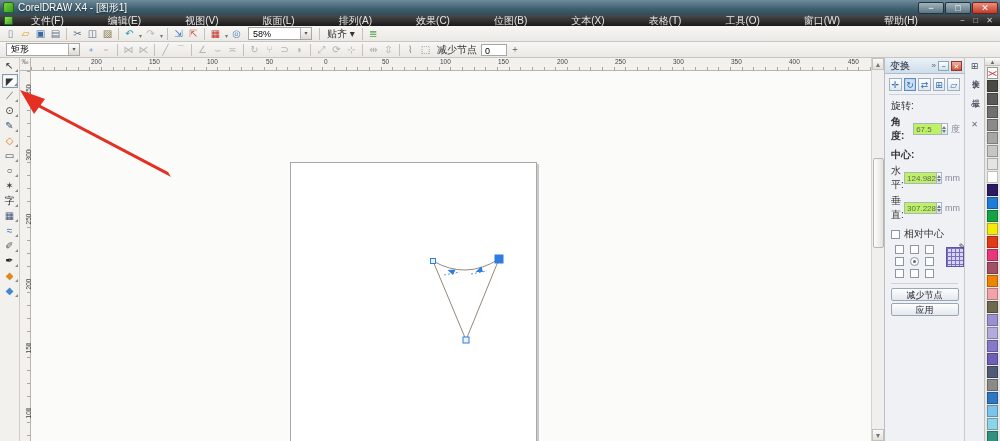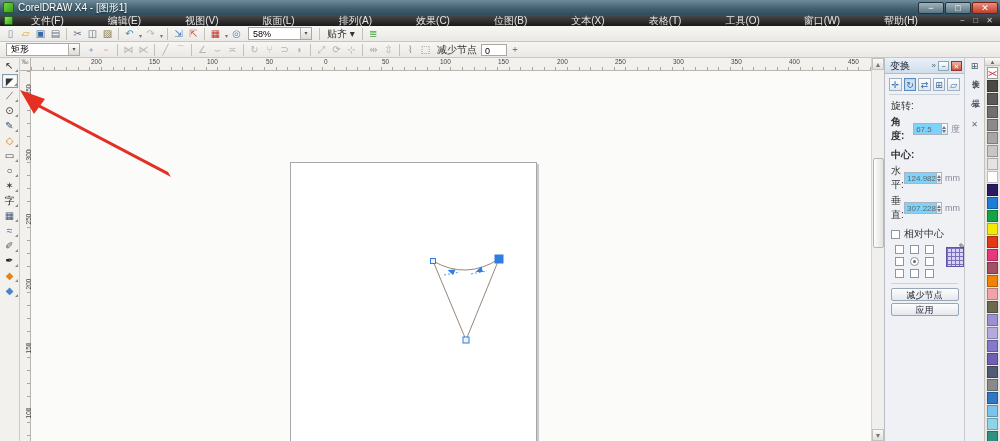--- a/index.html
+++ b/index.html
@@ -82,21 +82,21 @@
   .dkbtn { width:11px; height:10px; margin-left:2px; font-size:7px; line-height:9px; text-align:center;
     border:1px solid #8aa; background:linear-gradient(#fff,#cfe0ee); color:#345; }
   .dkbtn.close { background:linear-gradient(#f0b0a0,#d05030); color:#fff; border-color:#933; }
   #mode-row { display:flex; justify-content:center; gap:2px; padding:4px 0 3px 0; border-bottom:1px solid #ccd2da; margin:0 4px; }
   .mode-btn { width:13px; height:13px; border:1px solid #9fb0c2; background:linear-gradient(#fdfdfd,#e2e8ef);
     font-size:9px; line-height:12px; text-align:center; color:#2f6db0; }
   .mode-btn.active { background:#cfe2f5; border-color:#5a8cc0; box-shadow:inset 0 0 2px #9bc; }
   .dk-section { font-size:10px; color:#333; padding:4px 6px 1px 6px; }
   .dk-row { display:flex; align-items:center; padding:1px 4px 1px 6px; }
   .dk-row .lab { width:26px; font-size:10px; color:#333; }
-  .dk-field { width:33px; height:12px; background:#7dd3fc; border:1px solid #aab4bf; font-size:8px; color:#666;
+  .dk-field { width:33px; height:12px; background:#bef264; border:1px solid #aab4bf; font-size:8px; color:#666;
     display:flex; align-items:center; padding-left:2px; }
   .spin { width:7px; height:12px; border:1px solid #aab4bf; border-left:none; background:linear-gradient(#fdfdfd,#e0e4e9);
     display:flex; flex-direction:column; align-items:center; justify-content:center; gap:1px; }
   .spin i { display:block; width:0; height:0; border-left:2px solid transparent; border-right:2px solid transparent; }
   .spin .up { border-bottom:3px solid #678; } .spin .dn { border-top:3px solid #678; }
   .unit { font-size:9px; color:#889; margin-left:3px; }
   .chk-row { display:flex; align-items:center; gap:4px; padding:4px 6px 2px 6px; }
   .chk { width:9px; height:9px; border:1px solid #8a97a5; background:#fff; }
   .chk-grid { display:grid; grid-template-columns:repeat(3,9px); grid-gap:3px 6px; margin:2px 0 0 10px; }
   .chk.radio { border-radius:50%; position:relative; }

